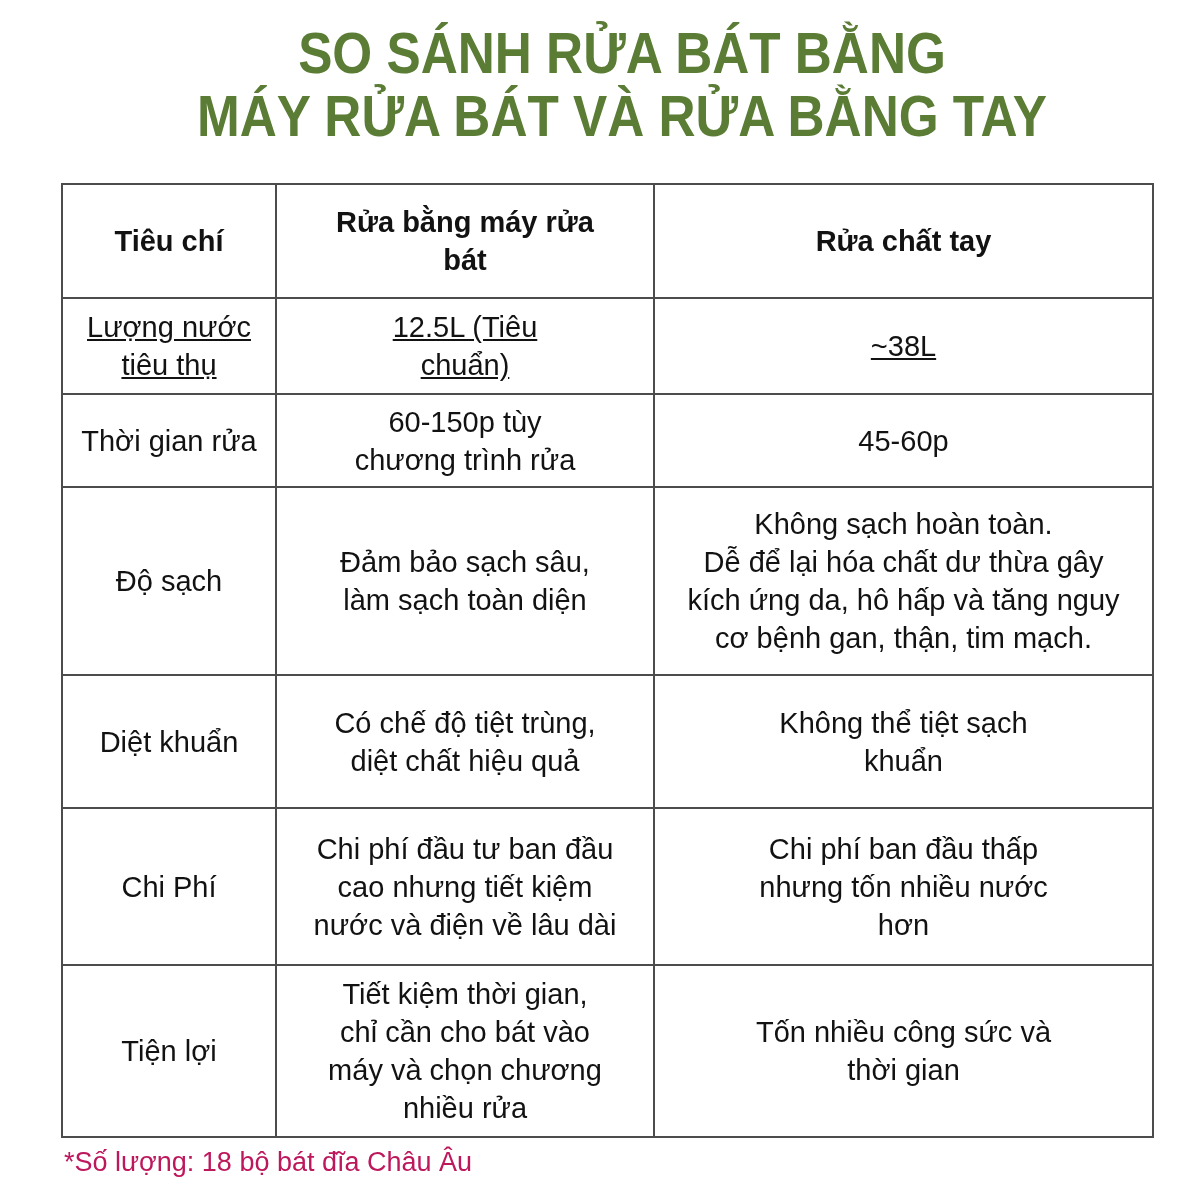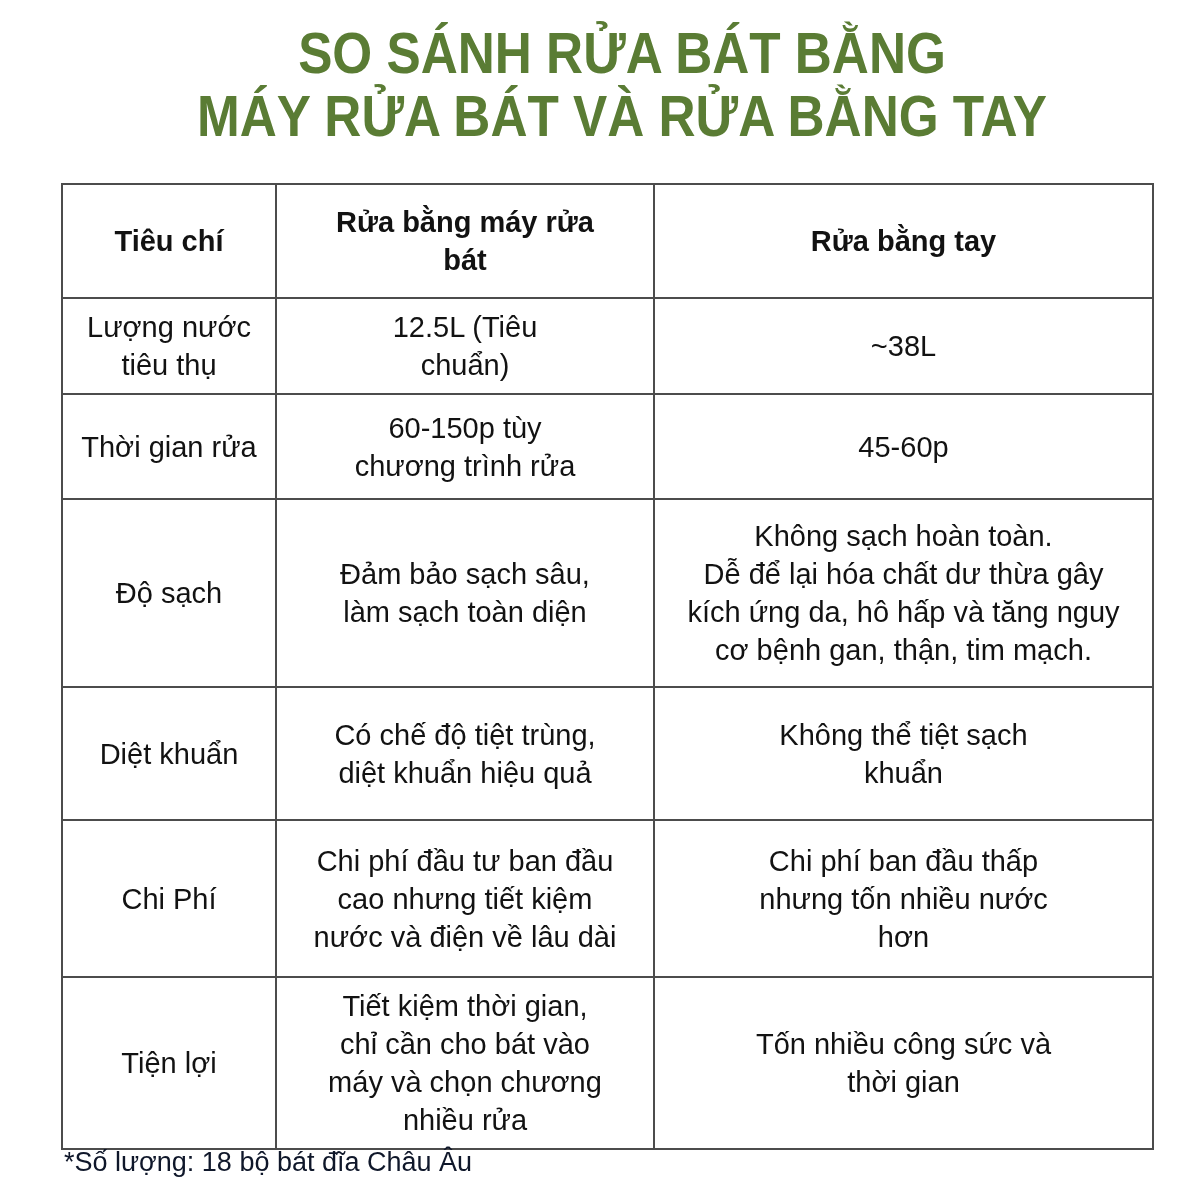--- a/index.html
+++ b/index.html
@@ -45,32 +45,32 @@
     line-height: 38px;
     white-space: pre-line;
     padding: 4px 10px;
     font-weight: 400;
   }
   table.compare th { font-weight: 700; }
   col.c1 { width: 214px; }
   col.c2 { width: 378px; }
   col.c3 { width: 499px; }
   tr.hrow { height: 114px; }
-  tr.r0 { height: 96px; }
-  tr.r1 { height: 105px; }
+  tr.r0 { height: 96px; text-decoration: underline; }
+  tr.r1 { height: 93px; }
   tr.r2 { height: 188px; }
   tr.r3 { height: 133px; }
   tr.r4 { height: 157px; }
   tr.r5 { height: 172px; }
   .footnote {
     position: absolute;
     left: 64px;
     top: 1147px;
     font-size: 27px;
-    color: #0f172a;
+    color: #be185d;
   }
 </style>
 </head>
 <body>
 
 <div class="page">
 
   <div class="title"><span>SO SÁNH RỬA BÁT BẰNG</span>
 <span>MÁY RỬA BÁT VÀ RỬA BẰNG TAY</span></div>
 
@@ -78,21 +78,21 @@
     <colgroup>
         <col class="c1">
         <col class="c2">
         <col class="c3">
       </colgroup>
     <tbody>
       <tr class="hrow">
         <th>Tiêu chí</th>
         <th>Rửa bằng máy rửa
 bát</th>
-        <th>Rửa bằng tay</th>
+        <th>Rửa chất tay</th>
       </tr>
       <tr class="r0">
         <td>Lượng nước
 tiêu thụ</td>
         <td>12.5L (Tiêu
 chuẩn)</td>
         <td>~38L</td>
       </tr>
       <tr class="r1">
         <td>Thời gian rửa</td>
@@ -105,21 +105,21 @@
         <td>Đảm bảo sạch sâu,
 làm sạch toàn diện</td>
         <td>Không sạch hoàn toàn.
 Dễ để lại hóa chất dư thừa gây
 kích ứng da, hô hấp và tăng nguy
 cơ bệnh gan, thận, tim mạch.</td>
       </tr>
       <tr class="r3">
         <td>Diệt khuẩn</td>
         <td>Có chế độ tiệt trùng,
-diệt khuẩn hiệu quả</td>
+diệt chất hiệu quả</td>
         <td>Không thể tiệt sạch
 khuẩn</td>
       </tr>
       <tr class="r4">
         <td>Chi Phí</td>
         <td>Chi phí đầu tư ban đầu
 cao nhưng tiết kiệm
 nước và điện về lâu dài</td>
         <td>Chi phí ban đầu thấp
 nhưng tốn nhiều nước

